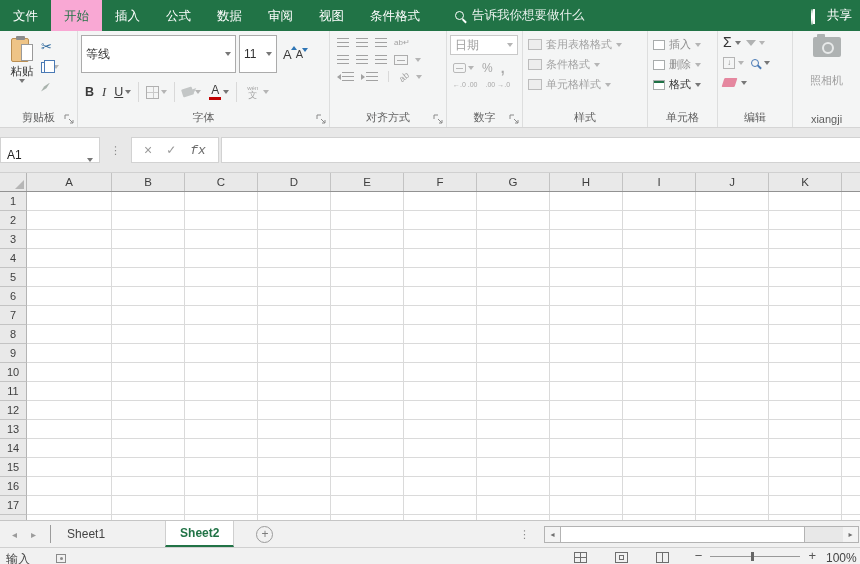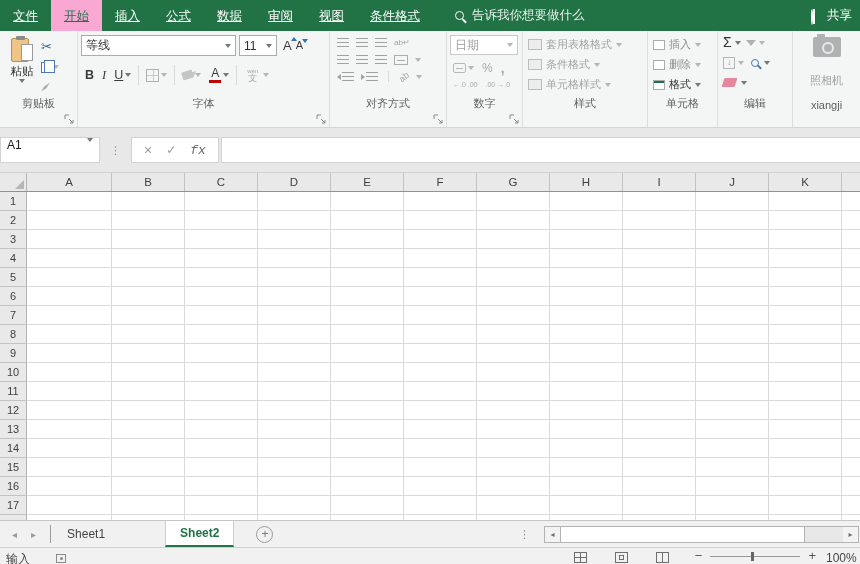--- a/index.html
+++ b/index.html
@@ -2,35 +2,35 @@
 <html><head>
 <meta charset="utf-8">
 <style>
   * { box-sizing: border-box; margin: 0; padding: 0; }
   html,body { width:860px; height:564px; overflow:hidden; }
   body { font-family:"Liberation Sans", sans-serif; background:#fff; }
   .app { width:860px; height:564px; display:flex; flex-direction:column; overflow:hidden; }
 
   
   .menubar { height:31px; background:#217346; display:flex; align-items:stretch; color:#fff; font-size:12.5px; flex:none; }
-  .mtab { display:flex; align-items:center; padding:16px 13px; cursor:pointer;text-decoration:underline; }
+  .mtab { display:flex; align-items:center; padding:16px 13px; cursor:pointer; }
   .mtab.active { background:#f9a8d4; color:#217346; }
   .menusearch { display:flex; align-items:center; margin-left:22px; color:rgba(255,255,255,.9); }
   .sicon { width:9px; height:9px; border:1.5px solid #fff; border-radius:50%; position:relative; margin-right:8px; }
   .sicon::after { content:""; position:absolute; width:5px; height:1.5px; background:#fff; transform:rotate(45deg); right:-4px; bottom:-2px; }
   .mspacer { flex:1; }
   .share { display:flex; align-items:center; padding:0 8px; }
   .picon { position:relative; width:12px; height:12px; margin-right:4px; }
   .picon .head { width:6px; height:6px; border:1.2px solid #fff; border-radius:50%; margin:0 auto; }
   .picon .bodyc { width:10px; height:5px; border:1.2px solid #fff; border-bottom:none; border-radius:5px 5px 0 0; margin:0 auto; }
 
   
   .ribbon { height:97px; background:#f4f5f5; display:flex; border-bottom:1px solid #d5d5d5; flex:none; }
   .rgroup { position:relative; border-right:1px solid #dddede; padding:4px 3px 16px; flex:none; }
-  .group-label { position:absolute; bottom:16px; left:0; right:0; text-align:center; font-size:11px; color:#5f5f5f; }
+  .group-label { position:absolute; bottom:2px; left:0; right:0; text-align:center; font-size:11px; color:#5f5f5f; }
   .launcher { position:absolute; right:3px; bottom:3px; }
   .dd { width:0; height:0; border-left:3px solid transparent; border-right:3px solid transparent; border-top:4px solid #777; display:inline-block; }
   .dd.dim { border-top-color:#b5b5b5; }
   .vsep { width:1px; background:#d9d9d9; margin:1px 3px; align-self:stretch; }
 
   
   .g-clip { width:78px; display:flex; }
   .paste-btn { width:38px; display:flex; flex-direction:column; align-items:center; padding-top:1px; }
   .paste-icon { position:relative; width:22px; height:27px; }
   .pi-board { position:absolute; left:0; top:2px; width:18px; height:24px; background:#eec487; border:1px solid #bb8f52; border-radius:2px; }
@@ -40,21 +40,21 @@
   .clip-mini { display:flex; flex-direction:column; justify-content:flex-start; gap:6px; padding-top:5px; }
   .mini-row { display:flex; align-items:center; gap:3px; height:14px; }
   .cut-glyph { color:#2f6a9e; font-size:13px; line-height:12px; }
   .copy-icon { position:relative; width:9px; height:11px; border:1px solid #4a7ab5; background:#fff; }
   .copy-icon::after { content:""; position:absolute; left:2px; top:-3px; width:9px; height:11px; border:1px solid #4a7ab5; background:#fff; }
   .brush-icon { width:9px; height:9px; background:#a9b3ad; clip-path:polygon(0 100%,35% 45%,100% 0,60% 65%); }
 
   
   .g-font { width:252px; }
   .font-row1 { display:flex; align-items:center; gap:3px; }
-  .combo { background:#fff; border:1px solid #ababab; height:21px; display:flex; align-items:center; padding:0 4px; font-size:12px; color:#2f2f2f; }
+  .combo { background:#fff; border:1px solid #ababab; height:38px; display:flex; align-items:center; padding:0 4px; font-size:12px; color:#2f2f2f; }
   .combo .dd { margin-left:auto; }
   .c-name { width:155px; }
   .c-size { width:38px; }
   .fontsize-btns { display:flex; align-items:flex-start; gap:4px; margin-left:3px; }
   .fsz { font-size:13px; color:#3b3b3b; position:relative; line-height:15px; }
   .caret-up { width:0;height:0;border-left:3px solid transparent;border-right:3px solid transparent;border-bottom:4px solid #2e75b5; position:absolute; top:-1px; right:-5px; }
   .caret-dn { width:0;height:0;border-left:3px solid transparent;border-right:3px solid transparent;border-top:4px solid #2e75b5; position:absolute; top:1px; right:-5px; }
   .font-row2 { display:flex; align-items:center; margin-top:8px; height:22px; }
   .fbtn { font-size:12.5px; color:#3b3b3b; padding:0 4px; display:flex; align-items:center; gap:2px; }
   .fbtn .b { font-weight:bold; }
@@ -121,21 +121,21 @@
 
   
   .g-cam { width:67px; border-right:none; display:flex; flex-direction:column; align-items:center; padding-top:6px; }
   .cam-ic { width:28px; height:20px; background:#aeb2b2; border-radius:2px; position:relative; }
   .cam-ic::before { content:""; position:absolute; top:-3px; left:4px; width:8px; height:4px; background:#aeb2b2; border-radius:1px; }
   .cam-ic::after { content:""; position:absolute; top:5px; left:9px; width:8px; height:8px; border:2px solid #e8eaea; border-radius:50%; }
   .g-cam .lbl { font-size:11px; color:#9f9f9f; margin-top:16px; }
 
   
   .formula-row { height:45px; background:#e8e8e8; display:flex; align-items:center; padding:0 0 0 0; border-bottom:1px solid #d0d0d0; flex:none; }
-  .namebox { width:100px; height:26px; background:#fff; border:1px solid #d2d2d2; display:flex; align-items:flex-start; padding:0 6px; font-size:12px; color:#222; margin-left:0; }
+  .namebox { width:100px; height:26px; background:#fff; border:1px solid #d2d2d2; display:flex; align-items:flex-end; padding:0 6px; font-size:12px; color:#222; margin-left:0; }
   .namebox .dd { margin-left:auto; }
   .fdots { color:#8a8a8a; font-size:11px; margin:0 10px; letter-spacing:0; }
   .fbtns { height:26px; background:#fff; border:1px solid #d2d2d2; display:flex; align-items:center; gap:14px; padding:0 12px; color:#9a9a9a; }
   .fbtns .x { font-size:14px; }
   .fbtns .chk { font-size:12px; }
   .fx { font-style:italic; font-family:Liberation Mono, monospace; color:#6d6d6d; font-size:13px; }
   .finput { flex:1; height:26px; background:#fff; border:1px solid #d2d2d2; border-right:none; margin-left:2px; font-size:12px; padding:0 6px; color:#222; display:flex; align-items:center; }
 
   
   .grid-wrap { flex:1; overflow:hidden; display:flex; flex-direction:column; background:#fff; }

